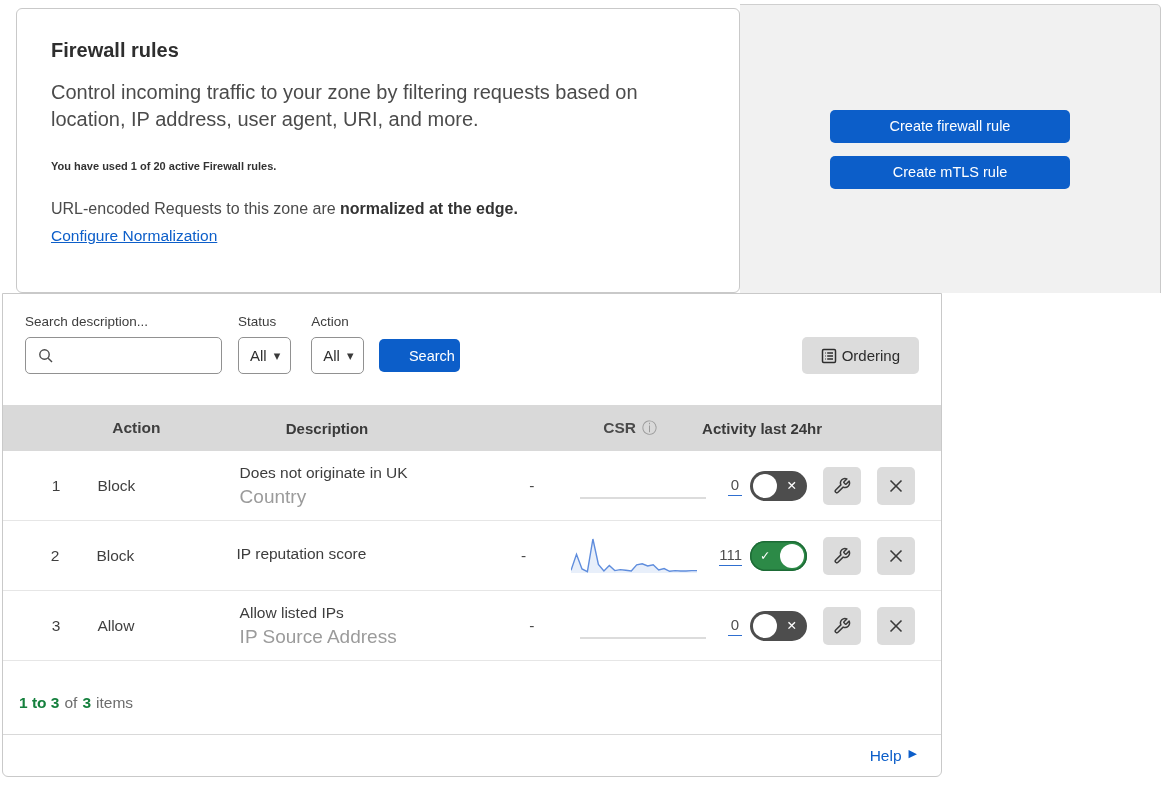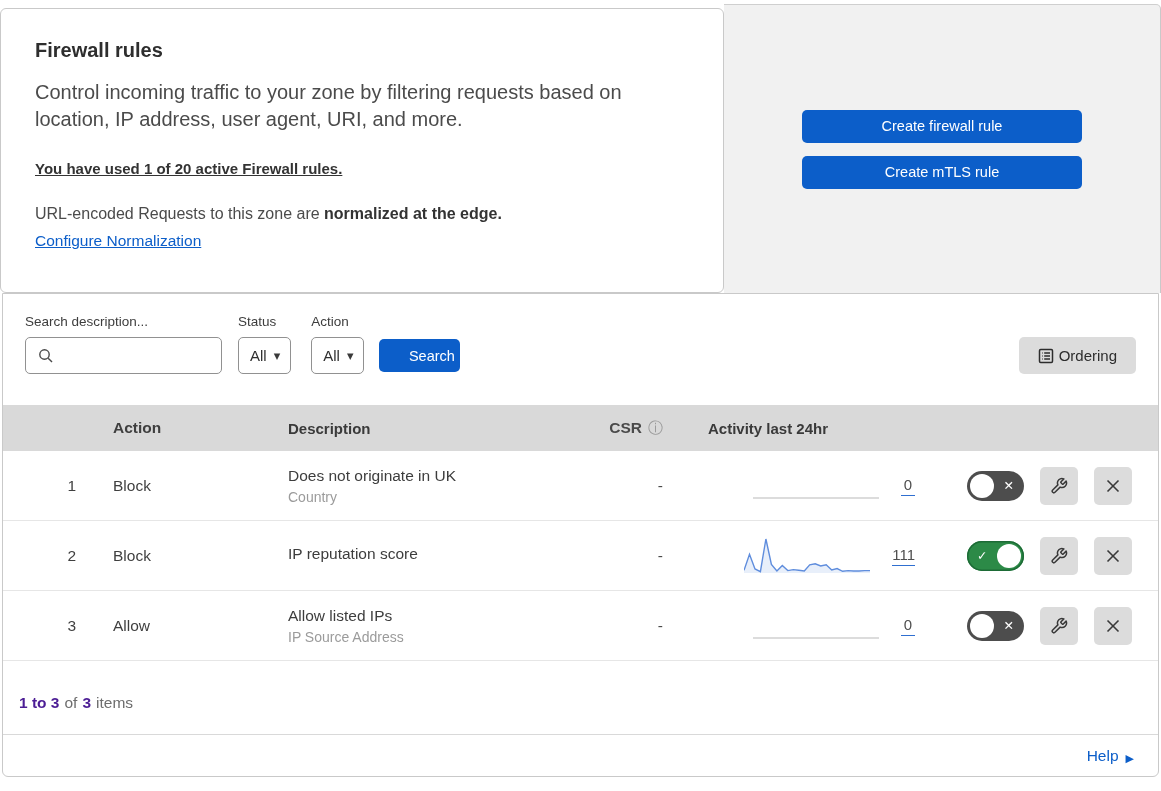--- a/index.html
+++ b/index.html
@@ -7,46 +7,46 @@
   body {
     width:1161px; height:791px;
     font-family:"Liberation Sans","DejaVu Sans",sans-serif;
     color:#3c3c3c; overflow:hidden;
   }
   .glyph { font-family:"DejaVu Sans",sans-serif; }
 
   
   .top-row { display:flex; height:293px; align-items:stretch; }
   .intro-card {
-    width:724px; margin:8px 0 0 0; background:#fff;
+    width:724px; margin:8px 0 0 16px; background:#fff;
     border:1px solid #c9c9c9; border-radius:6px;
     padding:30px 45px 0 34px;
   }
   .intro-card h1 { font-size:20px; font-weight:700; color:#2e2e2e; margin-bottom:17px; }
   .intro-desc { font-size:20px; line-height:27px; color:#4b4b4b; max-width:730px; margin-bottom:27px; }
-  .intro-usage { font-size:15px; font-weight:700; color:#333; margin-bottom:28px;text-decoration:underline; }
+  .intro-usage { font-size:11px; font-weight:700; color:#333; margin-bottom:28px; }
   .intro-norm { font-size:16px; color:#4b4b4b; margin-bottom:9px; }
   .intro-norm strong { color:#333; }
   .text-link { font-size:15.5px; color:var(--blue); text-decoration:underline; cursor:pointer; }
 
   .cta-panel {
     flex:1; margin-top:4px; background:#f1f1f1;
     border-top:1px solid #cfcfcf; border-right:1px solid #c9c9c9;
     border-radius:0 5px 0 0;
     display:flex; flex-direction:column; justify-content:center; align-items:center; gap:13px;
   }
   .btn-primary {
     background:var(--blue); color:#fff; border:none; border-radius:5px;
     font-family:inherit; font-size:14.5px; cursor:pointer;
   }
-  .cta-panel .btn-primary { width:280px; height:33px; }
+  .cta-panel .btn-primary { width:240px; height:33px; }
 
   
   .main-card {
-    margin:0 2px; width:1157px; background:#fff;
+    margin:0 2px; width:940px; background:#fff;
     border:1px solid #c9c9c9; border-radius:0 0 6px 6px;
   }
 
   
   .filter-bar { display:flex; align-items:flex-end; padding:20px 22px 31px 22px; }
   .field { display:flex; flex-direction:column; }
   .field label { font-size:13.5px; color:#3d3d3d; margin-bottom:8px; }
   .search-wrap {
     position:relative; width:197px; height:37px;
     border:1px solid #919191; border-radius:5px; background:#fff;
@@ -72,21 +72,21 @@
   }
 
   
   .thead, .trow { display:flex; align-items:center; }
   .thead { height:46px; background:#d9d9d9; font-size:15px; font-weight:700; color:#3a3a3a; }
   .trow { height:70px; border-bottom:1px solid #e6e6e6; }
   .col-num { width:88px; text-align:right; padding-right:15px; font-size:15.5px; color:#3f3f3f; }
   .col-action { width:175px; padding-left:22px; font-size:15.5px; color:#3f3f3f; }
   .col-desc { width:305px; padding-left:22px; }
   .rule-name { font-size:15.5px; color:#3d3d3d; margin-bottom:4px; }
-  .rule-expr { font-size:14px; color:#9b9b9b; }
+  .rule-expr { font-size:19px; color:#9b9b9b; }
   .col-csr { width:117px; text-align:right; padding-right:25px; font-size:15.5px; color:#4a4a4a; }
   .col-csr .info-i { font-size:15px; color:#9a9a9a; font-weight:400; margin-left:6px; }
   .col-activity { width:235px; padding:0 8px 0 20px; font-size:15px; }
   .thead .col-activity { padding-left:20px; }
   .trow .col-activity { display:flex; align-items:center; justify-content:flex-end; gap:22px; }
   .sparkline { width:126px; height:42px; display:block; }
   .count-link {
     font-size:15px; color:#4f4f4f; text-decoration:none; cursor:pointer;
     border-bottom:1.5px solid #2f6fd0; padding-bottom:2px; min-width:14px; text-align:center;
   }
@@ -102,24 +102,24 @@
   .t-mark { position:absolute; top:50%; transform:translateY(-50%); color:#fff; font-size:12.5px; line-height:1; }
   .t-x { right:10px; } .t-check { left:10px; }
 
   .icon-btn {
     width:38px; height:38px; background:#dcdcdc; border:none; border-radius:5px;
     display:flex; align-items:center; justify-content:center; cursor:pointer; flex:none;
   }
 
   
   .tfoot { height:73px; display:flex; align-items:center; padding:10px 16px 0; font-size:15.5px; color:#6d6d6d; }
-  .tfoot strong { color:#4c1d95; }
+  .tfoot strong { color:#15803d; }
   .tfoot span, .tfoot strong { margin-right:5px; }
   .help-row { height:42px; border-top:1px solid #d9d9d9; display:flex; align-items:center; justify-content:flex-end; padding-right:24px; }
-  .help-link { display:flex; align-items:flex-end; gap:7px; color:var(--blue); font-size:15.5px; text-decoration:none; cursor:pointer; }
+  .help-link { display:flex; align-items:flex-start; gap:7px; color:var(--blue); font-size:15.5px; text-decoration:none; cursor:pointer; }
   .help-caret { font-size:11px; }
 </style>
 </head>
 <body>
 
 <div class="top-row">
   <section class="intro-card">
     <h1>Firewall rules</h1>
     <p class="intro-desc">Control incoming traffic to your zone by filtering requests based on location, IP address, user agent, URI, and more.</p>
     <p class="intro-usage">You have used 1 of 20 active Firewall rules.</p>

